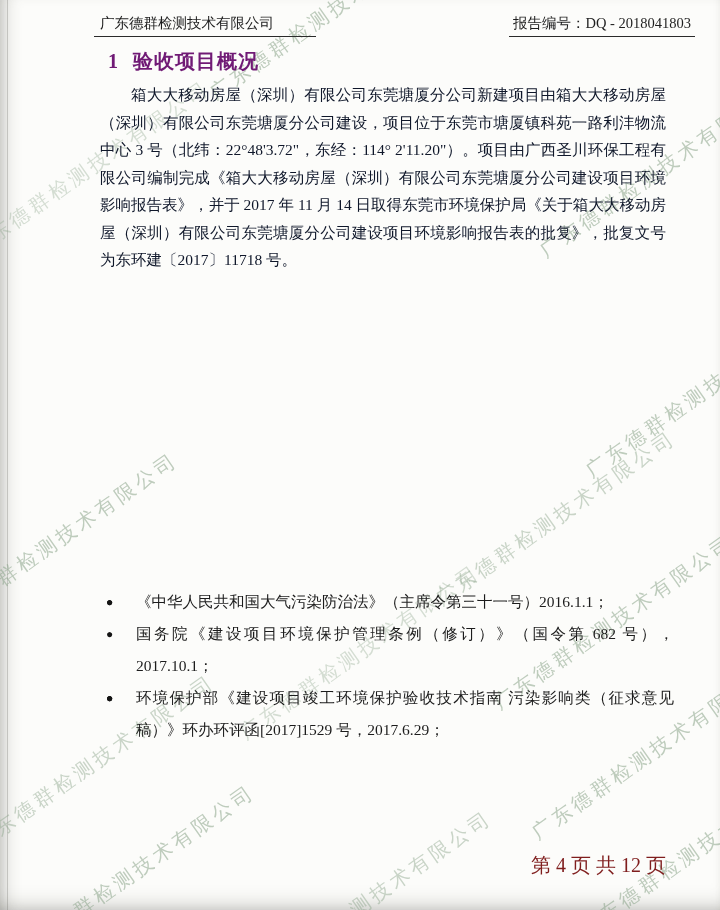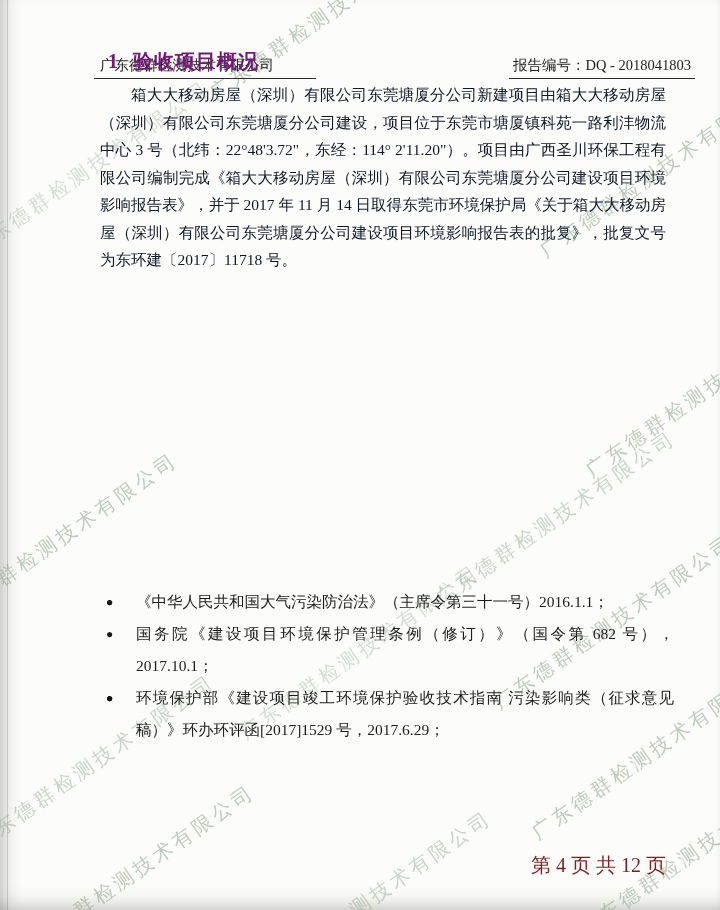--- a/index.html
+++ b/index.html
@@ -58,21 +58,20 @@
     display: flex; justify-content: space-between; align-items: flex-end;
     font-size: 14.5px;
   }
   .header-left {
     border-bottom: 1.5px solid #2a2a2a;
     padding: 0 42px 3px 6px;
   }
   .header-right {
     border-bottom: 1.5px solid #2a2a2a;
     padding: 0 4px 3px 4px;
-    margin-top: 42px;
   }
 
   
   .heading {
     position: absolute; left: 108px;
     font-family: "Liberation Sans", "DejaVu Sans", sans-serif;
     font-weight: 700; font-size: 20px; color: #701a75;
     letter-spacing: 1px;
   }
   .heading .num { margin-right: 14px; font-family: "Liberation Serif", serif; }

